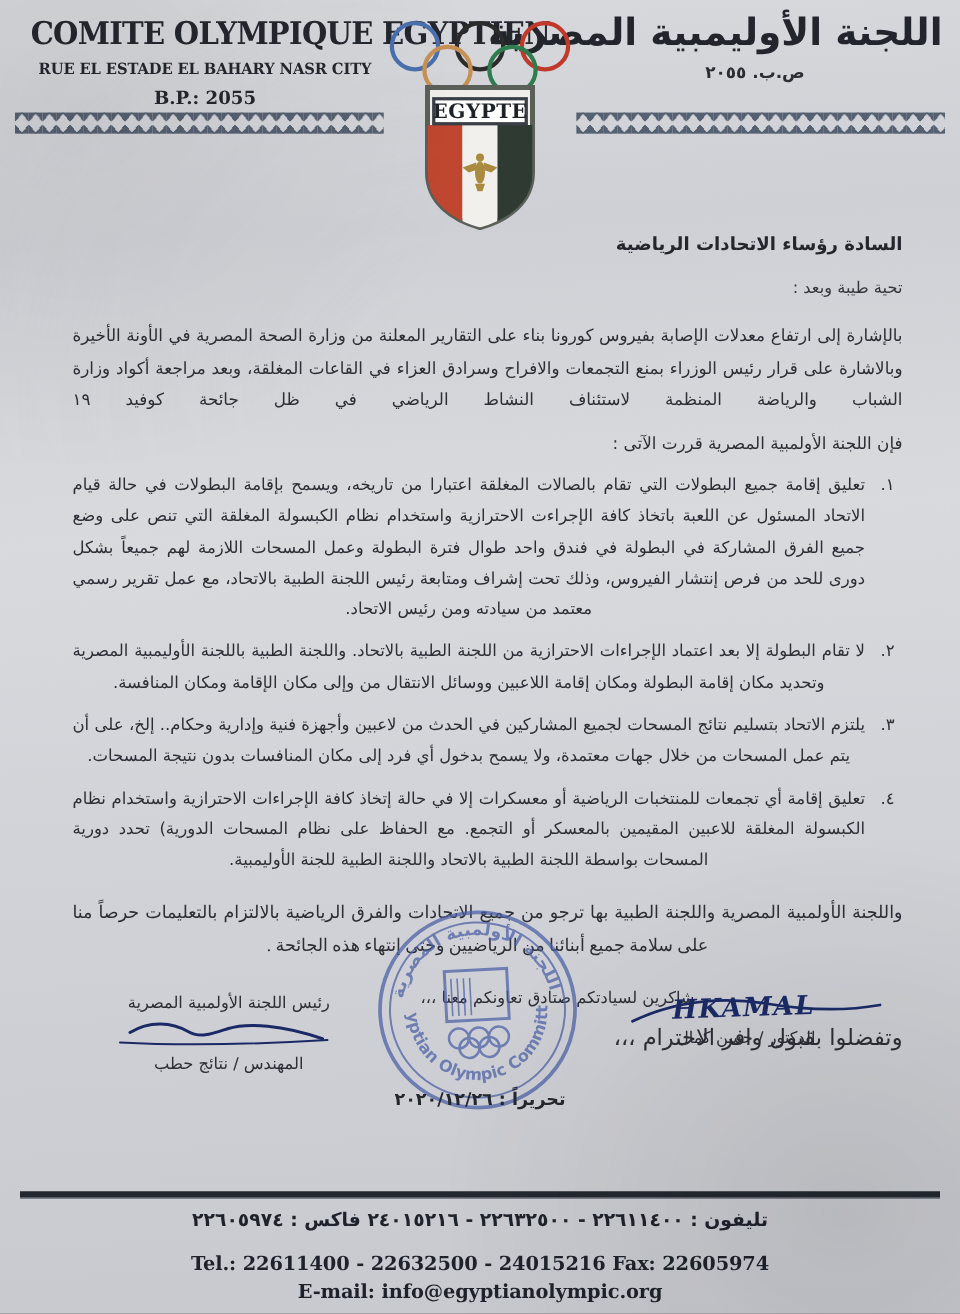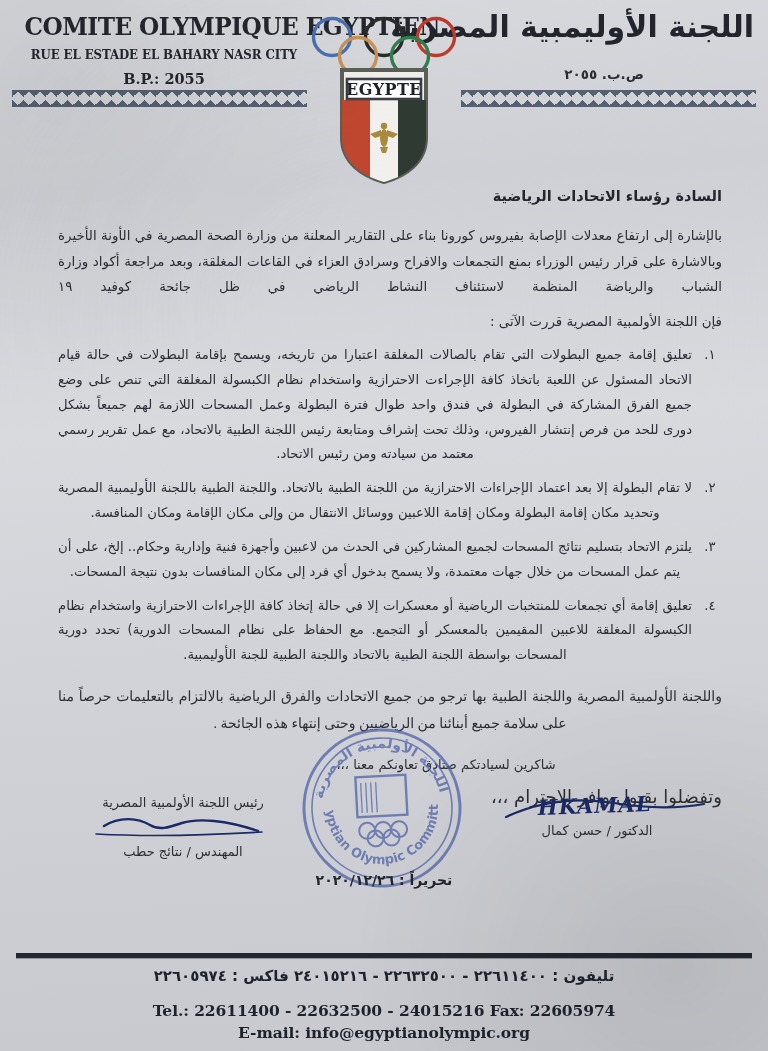--- a/index.html
+++ b/index.html
@@ -92,21 +92,21 @@
   .lh-ar-sub {
     font-size: 13px;
     font-weight: 700;
     margin-top: 5px;
     color: #2b2e35;
     white-space: nowrap;
   }
   .lh-ar-bp {
     font-size: 13.5px;
     font-weight: 700;
-    margin-top: 22px;
+    margin-top: 6px;
     color: #2b2e35;
   }
 
   
   .zig {
     position: absolute;
     top: 90px;
     height: 17px;
     background-repeat: repeat-x;
     background-size: 11px 17px;
@@ -387,20 +387,21 @@
 
       <rect x="11" y="15" width="74" height="20" fill="#ffffff" stroke="#3a3f46" stroke-width="2.6"></rect>
       <text x="48" y="30.5" text-anchor="middle" font-family="DejaVu Serif, Liberation Serif, serif" font-size="16" font-weight="bold" letter-spacing="0.4" fill="#1d2128">EGYPTE</text>
     </svg>
   </div>
 
   <div class="body-wrap">
 
     <p class="recipient">السادة رؤساء الاتحادات الرياضية</p>
 
+    <p class="greeting">تحية طيبة وبعد :</p>
 
     <p class="intro">بالإشارة إلى ارتفاع معدلات الإصابة بفيروس كورونا بناء على التقارير المعلنة من وزارة الصحة المصرية في الأونة الأخيرة وبالاشارة على قرار رئيس الوزراء بمنع التجمعات والافراح وسرادق العزاء في القاعات المغلقة، وبعد مراجعة أكواد وزارة الشباب والرياضة المنظمة لاستئناف النشاط الرياضي في ظل جائحة كوفيد ١٩</p>
 
     <p class="decision-lead">فإن اللجنة الأولمبية المصرية قررت الآتى :</p>
 
     <ol class="clauses">
       <li>
         <span class="cl-num">١.</span>
         <span>تعليق إقامة جميع البطولات التي تقام بالصالات المغلقة اعتبارا من تاريخه، ويسمح  بإقامة البطولات في حالة قيام الاتحاد المسئول عن اللعبة باتخاذ كافة الإجراءت الاحترازية واستخدام نظام الكبسولة المغلقة التي تنص على وضع جميع الفرق المشاركة في البطولة في فندق واحد طوال فترة البطولة وعمل المسحات اللازمة لهم جميعاً بشكل دورى للحد من فرص إنتشار الفيروس، وذلك تحت إشراف ومتابعة رئيس اللجنة الطبية بالاتحاد، مع عمل تقرير رسمي معتمد من سيادته ومن رئيس الاتحاد.</span>
       </li>

